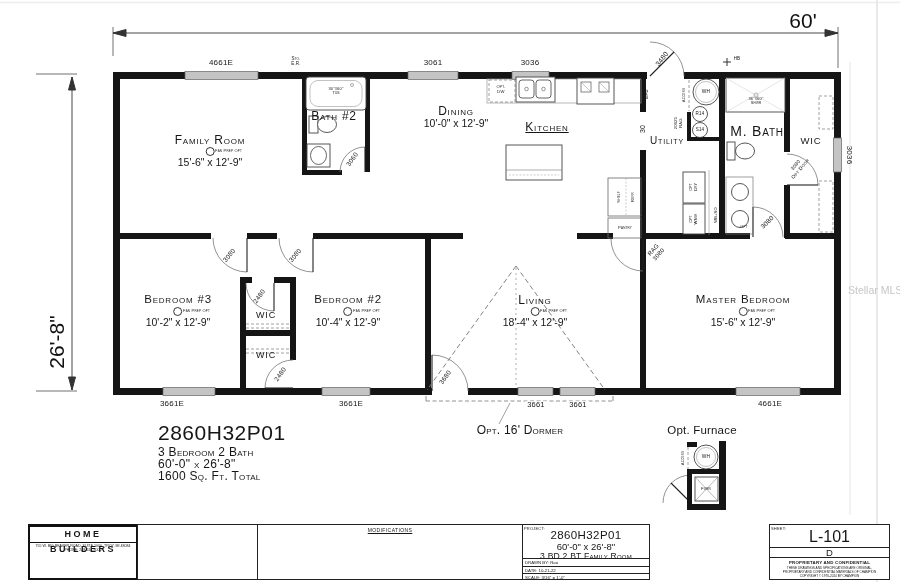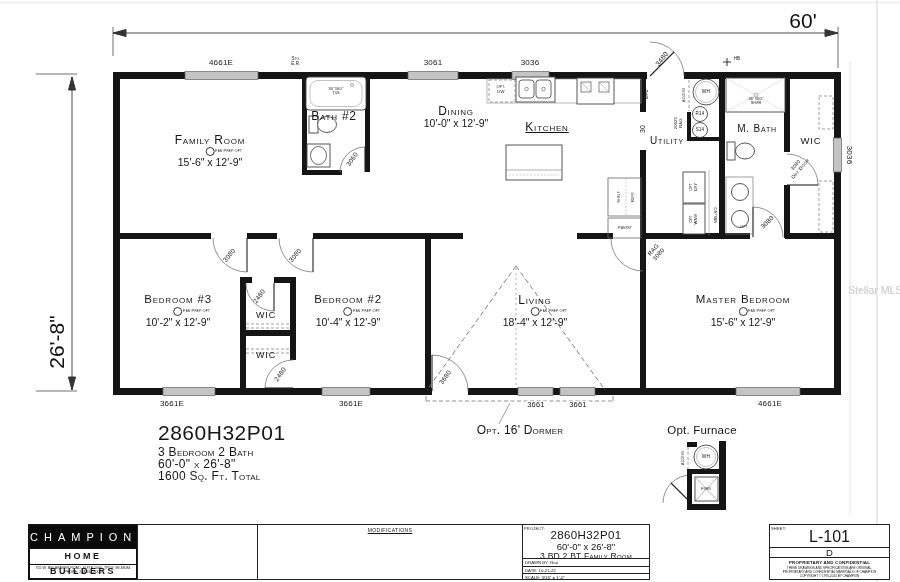--- a/index.html
+++ b/index.html
@@ -275,21 +275,21 @@
         <div class="room-name" style="font-size: 12px;">Dining</div>
         <div class="room-size">10'-0" x 12'-9"</div>
       </div>
       <div class="room" style="left: 547px; top: 121px; text-decoration: underline;">
         <div class="room-name" style="font-size: 12px;">Kitchen</div>
       </div>
       <div class="room" style="left: 667px; top: 136px;">
         <div class="room-name" style="font-size: 10px;">Utility</div>
       </div>
       <div class="room" style="left: 757px; top: 124px;">
-        <div class="room-name" style="font-size: 10px;">M. Bath</div>
+        <div class="room-name" style="font-size: 14px;">M. Bath</div>
       </div>
       <div class="room" style="left: 811px; top: 136px;">
         <div class="room-name" style="font-size: 9.5px;">WIC</div>
       </div>
       <div class="room" style="left: 178px; top: 294px;">
         <div class="room-name" style="font-size: 11.5px;">Bedroom #3</div>
         <div class="fan-row">
           <span class="fan-dot"></span>
           <span class="fan-label">Fan Prep Opt</span>
         </div>
@@ -386,21 +386,20 @@
     <div class="model">2860H32P01</div>
     <div class="pline">3 Bedroom 2 Bath</div>
     <div class="pline">60'-0" x 26'-8"</div>
     <div class="pline">1600 Sq. Ft. Total</div>
   </div>
 
 
   <div id="watermark">Stellar MLS</div>
 
   <div class="tb" id="tb-logo">
-    <div class="champ">CHAMPION</div>
     <div class="hb">HOME BUILDERS</div>
     <div class="addr">
       <div>755 W. BIG BEAVER ROAD, SUITE 1000, TROY, MI 48084</div>
       <div>PHONE: 248-614-8000</div>
     </div>
   </div>
   <div class="tb" id="tb-blank"></div>
   <div class="tb" id="tb-mods">
     <div class="mods-title">MODIFICATIONS</div>
   </div>

